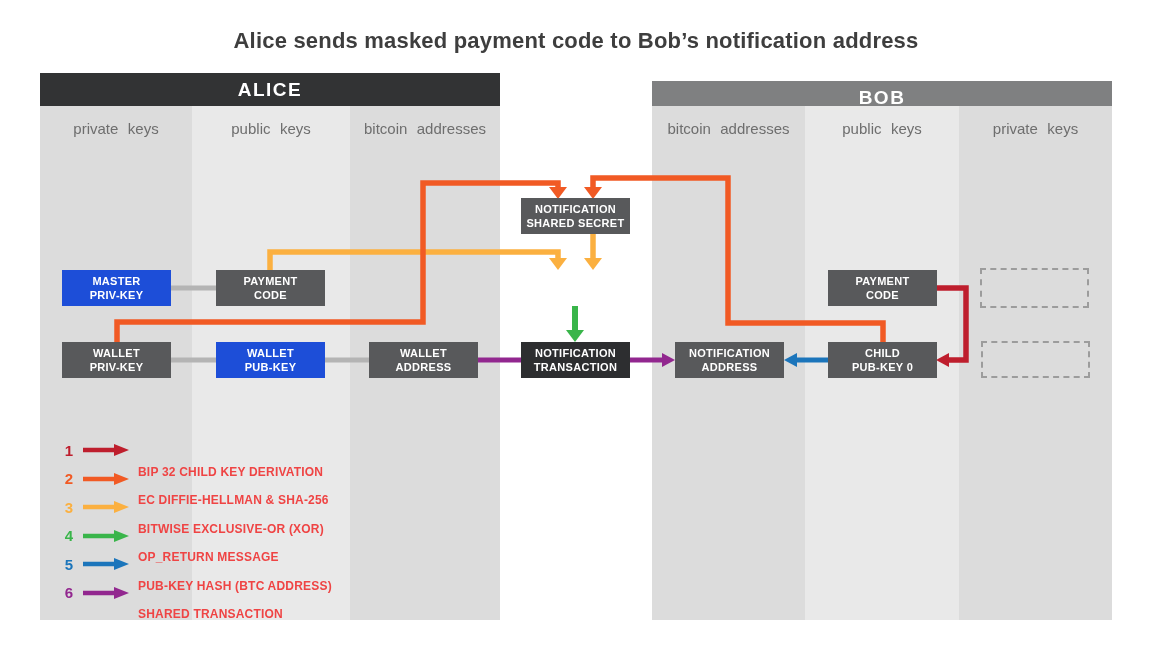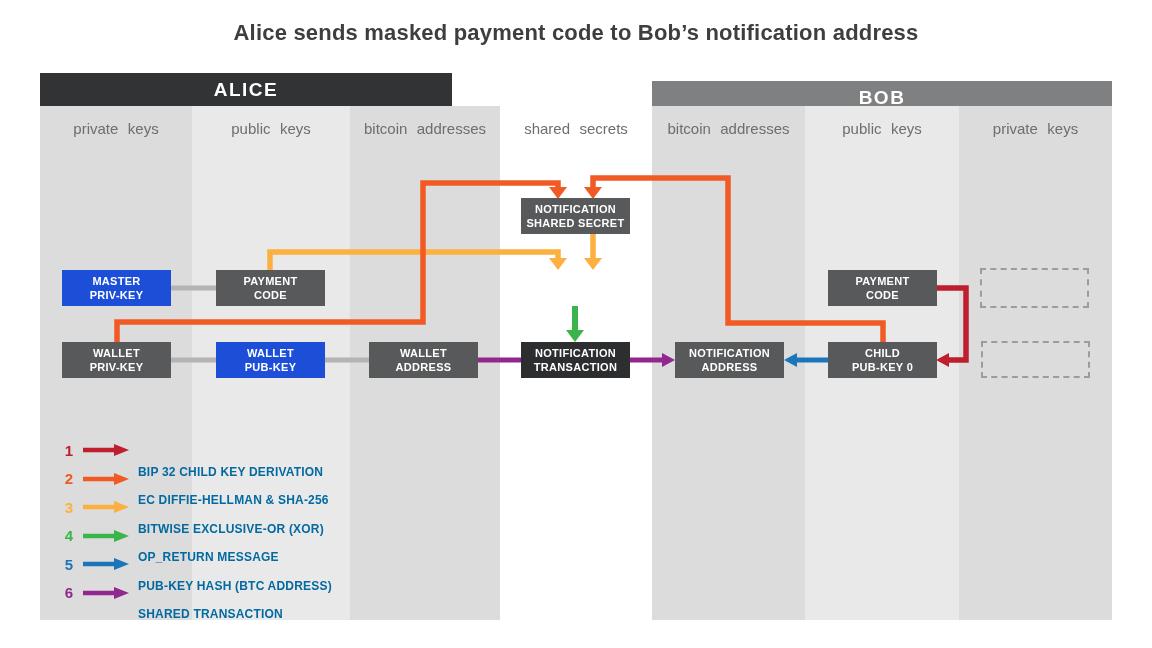--- a/index.html
+++ b/index.html
@@ -1,25 +1,25 @@
 <!DOCTYPE html>
 <html><head>
 <meta charset="utf-8">
 <style>
   html,body{margin:0;padding:0;background:#ffffff;}
   body{width:1152px;height:648px;position:relative;overflow:hidden;
        font-family:"Liberation Sans","DejaVu Sans",sans-serif;}
   .canvas{position:absolute;inset:0;}
 
-  .title{position:absolute;left:0;right:0;top:20px;margin:0;text-align:center;
+  .title{position:absolute;left:0;right:0;top:20px;margin:8px;text-align:center;
          font-size:22px;font-weight:bold;color:#3e3e3e;letter-spacing:.2px;}
 
   .bar{position:absolute;top:73px;height:33px;display:flex;align-items:center;
        justify-content:center;color:#fff;font-weight:bold;font-size:19px;letter-spacing:1.5px;}
-  .alice-bar{left:40px;width:412px;background:#323334;}
+  .alice-bar{left:40px;width:460px;background:#323334;}
   .bob-bar{left:652px;width:460px;background:#7f8081;margin-top:8px;}
 
   .col{position:absolute;top:106px;height:514px;}
   .col-dark{background:#dcdcdc;}
   .col-light{background:#e9e9e9;}
 
   .col-label{position:absolute;top:114px;height:28px;display:flex;align-items:center;
              justify-content:center;font-size:15px;color:#6e6e6e;word-spacing:.35em;}
 
   svg.arrows{position:absolute;left:0;top:0;width:1152px;height:648px;display:block;}
@@ -30,21 +30,21 @@
              font-size:11px;line-height:1.3;letter-spacing:.3px;}
   .node-dark{background:#58595b;}
   .node-light{background:#1d4ed8;}
   .node-darkest{background:#2d2e30;}
   .node-dashed{position:absolute;width:105px;background:transparent;border:2px dashed #9c9c9c;}
 
   .legend{position:absolute;left:62px;top:438px;}
   .legend-row{display:flex;align-items:center;height:24px;margin-bottom:4.5px;}
   .legend-num{width:14px;text-align:center;font-size:15px;font-weight:bold;}
   .legend-arrow{width:48px;height:14px;margin:0 8px 0 6px;flex:0 0 auto;}
-  .legend-label{font-size:12px;font-weight:bold;color:#0369a1;letter-spacing:.2px;margin-top:43px;}
+  .legend-label{font-size:12px;font-weight:bold;color:#ef4444;letter-spacing:.2px;margin-top:43px;}
 </style>
 </head>
 <body>
 
 <div class="canvas">
 
   <h1 class="title">Alice sends masked payment code to Bob’s notification address</h1>
 
   <div class="bar alice-bar">
     <span>ALICE</span>
@@ -56,21 +56,20 @@
   <div class="col col-dark" style="left:40px;width:152px;"></div>
   <div class="col col-light" style="left:192px;width:158px;"></div>
   <div class="col col-dark" style="left:350px;width:150px;"></div>
   <div class="col col-dark" style="left:652px;width:153px;"></div>
   <div class="col col-light" style="left:805px;width:154px;"></div>
   <div class="col col-dark" style="left:959px;width:153px;"></div>
 
   <div class="col-label" style="left:40px;width:152px;">private keys</div>
   <div class="col-label" style="left:192px;width:158px;">public keys</div>
   <div class="col-label" style="left:350px;width:150px;">bitcoin addresses</div>
-  <div class="col-label" style="left:500px;width:152px;">shared secrets</div>
   <div class="col-label" style="left:652px;width:153px;">bitcoin addresses</div>
   <div class="col-label" style="left:805px;width:154px;">public keys</div>
   <div class="col-label" style="left:959px;width:153px;">private keys</div>
 
   <svg class="arrows" viewBox="0 0 1152 648">
 
     <g stroke="#b4b4b4" stroke-width="5" fill="none">
       <line x1="169" y1="288" x2="218" y2="288"></line>
       <line x1="169" y1="360" x2="218" y2="360"></line>
       <line x1="323" y1="360" x2="371" y2="360"></line>

